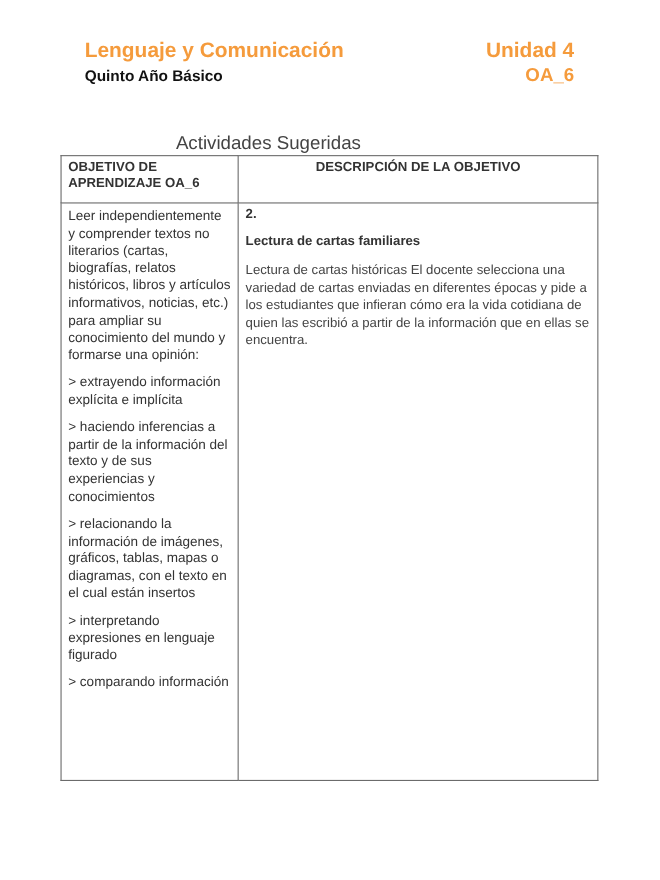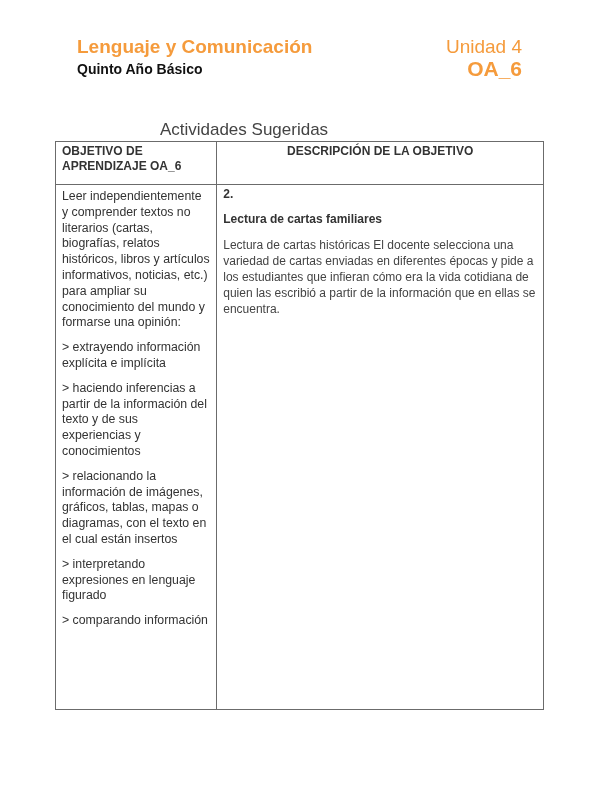--- a/index.html
+++ b/index.html
@@ -2,22 +2,22 @@
 <html><head>
   <meta charset="utf-8">
   <style>
     html, body { margin: 0; padding: 0; background: #ffffff; }
     body { width: 600px; height: 800px; position: relative; overflow: hidden;
            font-family: "Liberation Sans", sans-serif; color: #333; }
     .hdr-left { position: absolute; left: 77px; top: 36px; }
     .hdr-right { position: absolute; right: 78px; top: 36px; text-align: right; }
     .subject { color: #F59B3C; font-weight: bold; font-size: 19px; line-height: 22px; }
     .grade { color: #111; font-weight: bold; font-size: 14px; line-height: 22px; }
-    .unit { color: #F59B3C; font-weight: normal; font-size: 19px; line-height: 22px; }
-    .oa { color: #F59B3C; font-weight: bold; font-size: 21px; line-height: 22px; }
+    .unit { color: #F59B3C; font-weight: bold; font-size: 19px; line-height: 22px; }
+    .oa { color: #F59B3C; font-weight: bold; font-size: 17px; line-height: 22px; }
     .section-title { position: absolute; left: 0; width: 488px; top: 120px; text-align: center;
                      font-size: 17px; color: #444; font-weight: normal; }
     table.activities { position: absolute; left: 55px; top: 141px; width: 489px;
                        border-collapse: collapse; table-layout: fixed; }
     table.activities td { border: 1.5px solid #6b6b6b; vertical-align: top;
                           padding: 2px 6px 4px 6px; }
     .col1 { width: 153px; }
     .col2 { width: 310px; }
     .th1 { font-weight: bold; font-size: 12px; line-height: 15px; color: #333; height: 36px; }
     .th2 { font-weight: bold; font-size: 12px; line-height: 15px; color: #333; text-align: center; }

